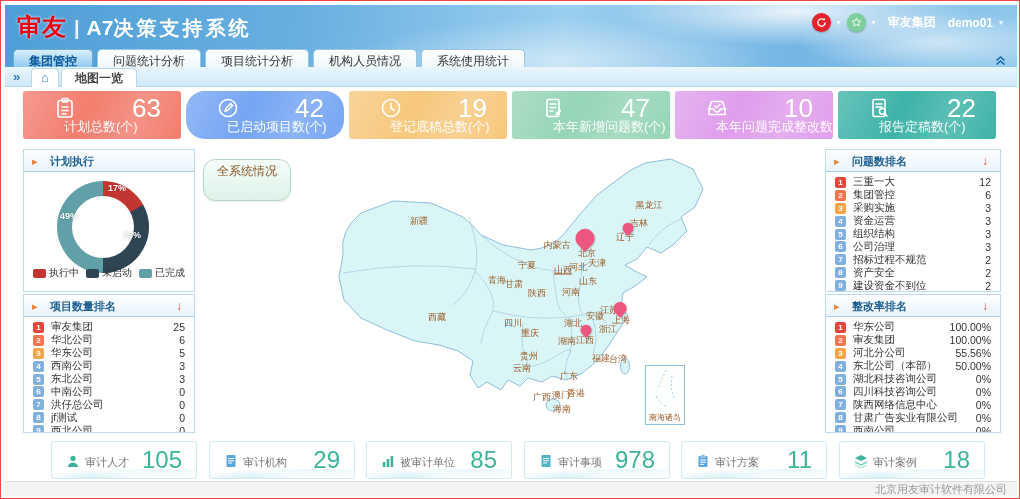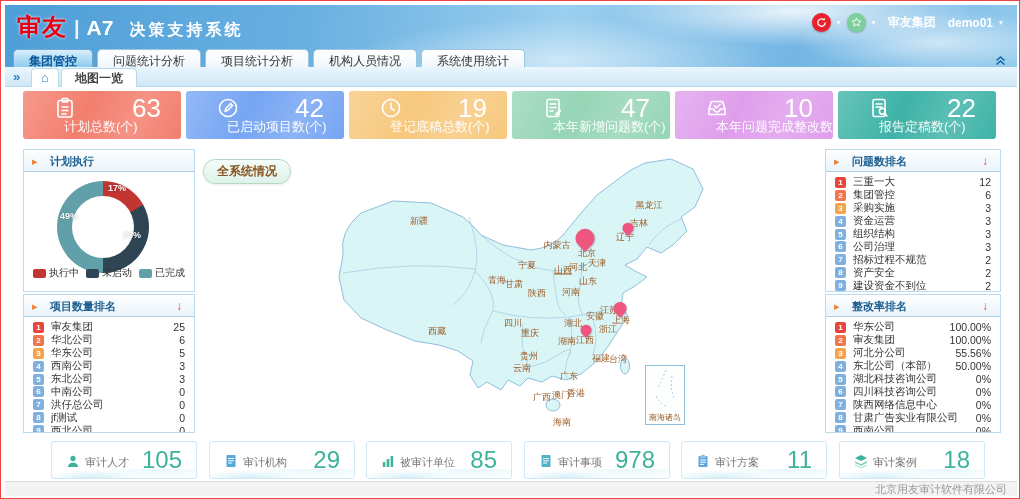--- a/index.html
+++ b/index.html
@@ -10,21 +10,21 @@
   .sky{position:absolute;left:4px;top:4px;width:1012px;height:62px;
        background:
          radial-gradient(260px 50px at 78% 10%, rgba(255,255,255,.85), rgba(255,255,255,0) 70%),
          radial-gradient(300px 60px at 55% 90%, rgba(255,255,255,.5), rgba(255,255,255,0) 70%),
          radial-gradient(200px 45px at 92% 60%, rgba(255,255,255,.6), rgba(255,255,255,0) 70%),
          linear-gradient(100deg,#4e9ed7 0%,#69b0e1 30%,#9bcfef 55%,#74b6e4 78%,#8fc8ec 100%);}
   .logo{position:absolute;left:12px;top:6px;display:flex;align-items:baseline;}
   .logo-cn{color:#e60012;font-size:24px;font-weight:bold;letter-spacing:1px;text-shadow:0 0 3px rgba(255,255,255,.9);}
   .logo-sep{color:#eaf4fb;font-size:20px;margin:0 7px;font-weight:bold;}
   .logo-a7{color:#fff;font-size:21px;font-weight:bold;}
-  .logo-title{color:#fff;font-size:16px;font-weight:bold;letter-spacing:3px;margin-left:16px;}
+  .logo-title{color:#fff;font-size:20px;font-weight:bold;letter-spacing:3px;}
   .userarea{position:absolute;right:14px;top:8px;display:flex;align-items:center;gap:6px;}
   .uicon{width:19px;height:19px;border-radius:50%;display:flex;align-items:center;justify-content:center;}
   .uicon.red{background:#e8212d;box-shadow:0 1px 2px rgba(0,0,0,.25);}
   .uicon.green{background:#7ecf9e;box-shadow:0 1px 2px rgba(0,0,0,.25);}
   .caret{color:rgba(255,255,255,.85);font-size:8px;}
   .uname{color:#fff;font-size:12px;font-weight:bold;margin-left:6px;}
   
   .tabrow{position:absolute;left:8px;top:44px;height:22px;display:flex;gap:4px;}
   .tab{height:22px;line-height:22px;padding:0 15px;font-size:12px;color:#333;
        background:linear-gradient(#ffffff,#edf6fc);border:1px solid #9cc6e0;border-bottom:none;
@@ -69,23 +69,23 @@
   .rows{position:absolute;left:0;right:0;top:23px;bottom:0;overflow:hidden;padding-top:3px;}
   .rrow{display:flex;align-items:center;height:12.9px;padding:0 9px;cursor:pointer;}
   .badge{width:11px;height:11px;border-radius:2px;background:#7fb0de;color:#fff;font-size:8px;
          font-weight:bold;text-align:center;line-height:11px;margin-right:7px;flex:0 0 auto;}
   .rows .rrow:nth-of-type(1) .badge{background:#e8463c;}
   .rows .rrow:nth-of-type(2) .badge{background:#f3754e;}
   .rows .rrow:nth-of-type(3) .badge{background:#f5a44a;}
   .rname{flex:1;font-size:10.5px;color:#333;white-space:nowrap;overflow:hidden;}
   .rval{font-size:10.5px;color:#333;}
   
-  .sysbtn{position:absolute;left:198px;top:72px;height:25px;padding:0 13px;border-radius:12px;
+  .sysbtn{position:absolute;left:198px;top:72px;height:42px;padding:0 13px;border-radius:12px;
           border:1px solid #b5d8c6;background:linear-gradient(#f5fdf9,#ddf2e9);color:#8a5522;
-          font-size:12px;font-weight:bold;line-height:22px;cursor:pointer;box-shadow:0 1px 2px rgba(0,0,0,.08);}
+          font-size:12px;font-weight:normal;line-height:22px;cursor:pointer;box-shadow:0 1px 2px rgba(0,0,0,.08);}
   .maparea{position:absolute;left:326px;top:66px;width:492px;height:285px;}
   .prov{position:absolute;transform:translate(-50%,-50%);font-size:9px;color:#9a5b28;white-space:nowrap;}
   .pin{position:absolute;background:#ee5680;border-radius:50% 50% 50% 0;
        transform:translate(-50%,-85%) rotate(-45deg);box-shadow:0 1px 2px rgba(0,0,0,.25);cursor:pointer;}
   .inset{position:absolute;left:314px;top:212px;width:40px;height:60px;background:#fdffff;
          border:1px solid #8fbedd;}
   .inset-label{position:absolute;left:50%;bottom:1px;transform:translateX(-50%);font-size:8px;color:#9a5b28;white-space:nowrap;}
   
   .mcard{position:absolute;top:354px;width:146px;height:38px;background:#fff;border:1px solid #cfe9f7;
          border-radius:3px;cursor:pointer;overflow:hidden;}
@@ -155,21 +155,21 @@
       <span class="sicon">
         <svg width="24" height="24" viewBox="0 0 24 24" fill="none" stroke="#fff" stroke-width="1.6" stroke-linecap="round">
             <rect x="5" y="4.5" width="14" height="16.5" rx="2"></rect>
             <rect x="9" y="2.5" width="6" height="3.5" rx="1"></rect>
             <path d="M9 11h6M9 14.5h6M9 18h4"></path>
           </svg>
       </span>
       <span class="snum">63</span>
       <span class="slabel">计划总数(个)</span>
     </div>
-    <div class="scard" style="left: 181px; background-color: rgb(118, 165, 243);">
+    <div class="scard" style="left: 181px; background-color: rgb(118, 165, 243); border-radius: 19px;">
       <span class="sicon">
         <svg width="24" height="24" viewBox="0 0 24 24" fill="none" stroke="#fff" stroke-width="1.6" stroke-linecap="round">
             <circle cx="12" cy="12" r="8.5"></circle>
             <path d="M9.2 15l.8-2.7 4.6-4.6 1.9 1.9-4.6 4.6z"></path>
           </svg>
       </span>
       <span class="snum">42</span>
       <span class="slabel">已启动项目数(个)</span>
     </div>
     <div class="scard" style="left: 344px; background-color: rgb(247, 200, 125);">
@@ -332,39 +332,39 @@
           <span class="prov" style="left: 256px; top: 100px;">北京</span>
           <span class="prov" style="left: 266px; top: 110px;">天津</span>
           <span class="prov" style="left: 196px; top: 112px;">宁夏</span>
           <span class="prov" style="left: 232px; top: 117px; text-decoration: underline;">山西</span>
           <span class="prov" style="left: 247px; top: 114px;">河北</span>
           <span class="prov" style="left: 257px; top: 128px;">山东</span>
           <span class="prov" style="left: 166px; top: 127px;">青海</span>
           <span class="prov" style="left: 183px; top: 131px;">甘肃</span>
           <span class="prov" style="left: 206px; top: 140px;">陕西</span>
           <span class="prov" style="left: 240px; top: 139px;">河南</span>
-          <span class="prov" style="left: 106px; top: 178px; text-align: right;">西藏</span>
+          <span class="prov" style="left: 106px; top: 164px; text-align: right;">西藏</span>
           <span class="prov" style="left: 182px; top: 170px;">四川</span>
           <span class="prov" style="left: 199px; top: 180px;">重庆</span>
           <span class="prov" style="left: 242px; top: 170px;">湖北</span>
           <span class="prov" style="left: 264px; top: 163px;">安徽</span>
           <span class="prov" style="left: 278px; top: 157px;">江苏</span>
           <span class="prov" style="left: 290px; top: 167px;">上海</span>
           <span class="prov" style="left: 277px; top: 176px;">浙江</span>
           <span class="prov" style="left: 236px; top: 188px;">湖南</span>
           <span class="prov" style="left: 254px; top: 187px;">江西</span>
           <span class="prov" style="left: 198px; top: 203px;">贵州</span>
           <span class="prov" style="left: 191px; top: 215px;">云南</span>
           <span class="prov" style="left: 270px; top: 205px;">福建</span>
           <span class="prov" style="left: 287px; top: 206px;">台湾</span>
           <span class="prov" style="left: 238px; top: 223px;">广东</span>
           <span class="prov" style="left: 211px; top: 232px; margin-top: 12px;">广西</span>
           <span class="prov" style="left: 230px; top: 242px;">澳门</span>
           <span class="prov" style="left: 245px; top: 240px;">香港</span>
-          <span class="prov" style="left: 231px; top: 256px; margin-top: 13px;">海南</span>
+          <span class="prov" style="left: 231px; top: 256px;">海南</span>
         </div>
       <div>
 
       <span class="pin" style="left: 254px; top: 92px; width: 19px; height: 19px;"></span>
           <span class="pin" style="left: 297px; top: 79px; width: 11px; height: 11px;"></span>
           <span class="pin" style="left: 289px; top: 160px; width: 13px; height: 13px;"></span>
           <span class="pin" style="left: 255px; top: 181px; width: 11px; height: 11px;"></span>
         </div>
       <div class="inset">
         <svg width="38" height="46" viewBox="0 0 38 46">

